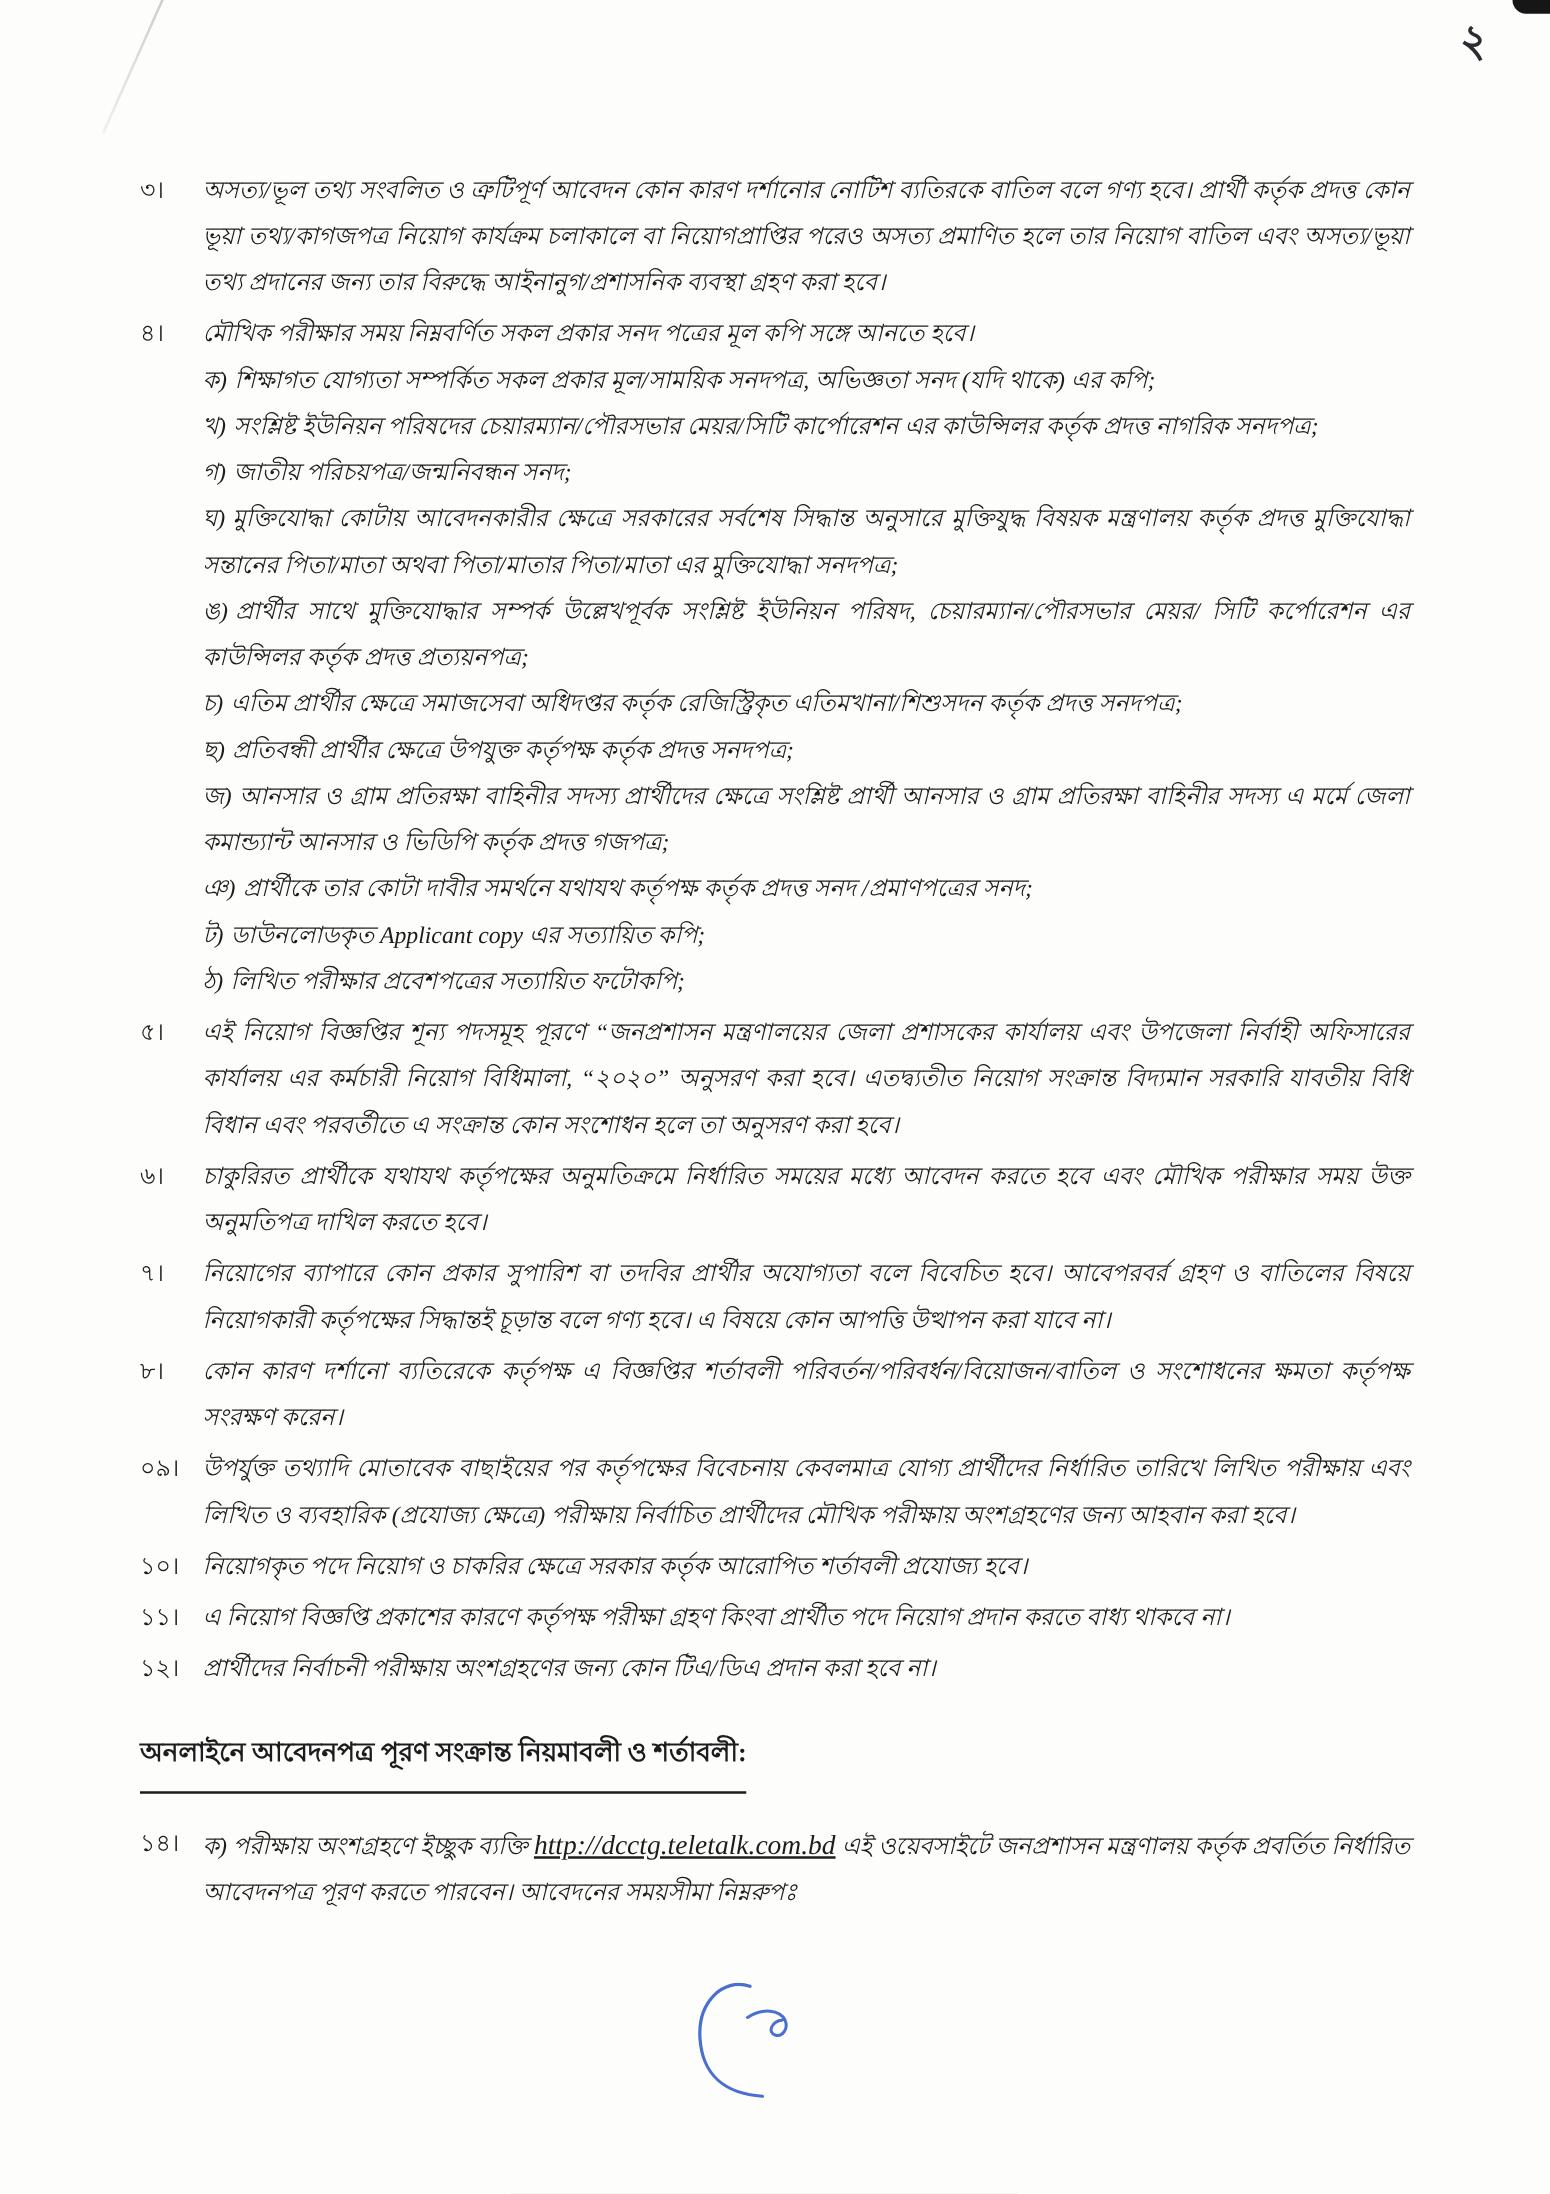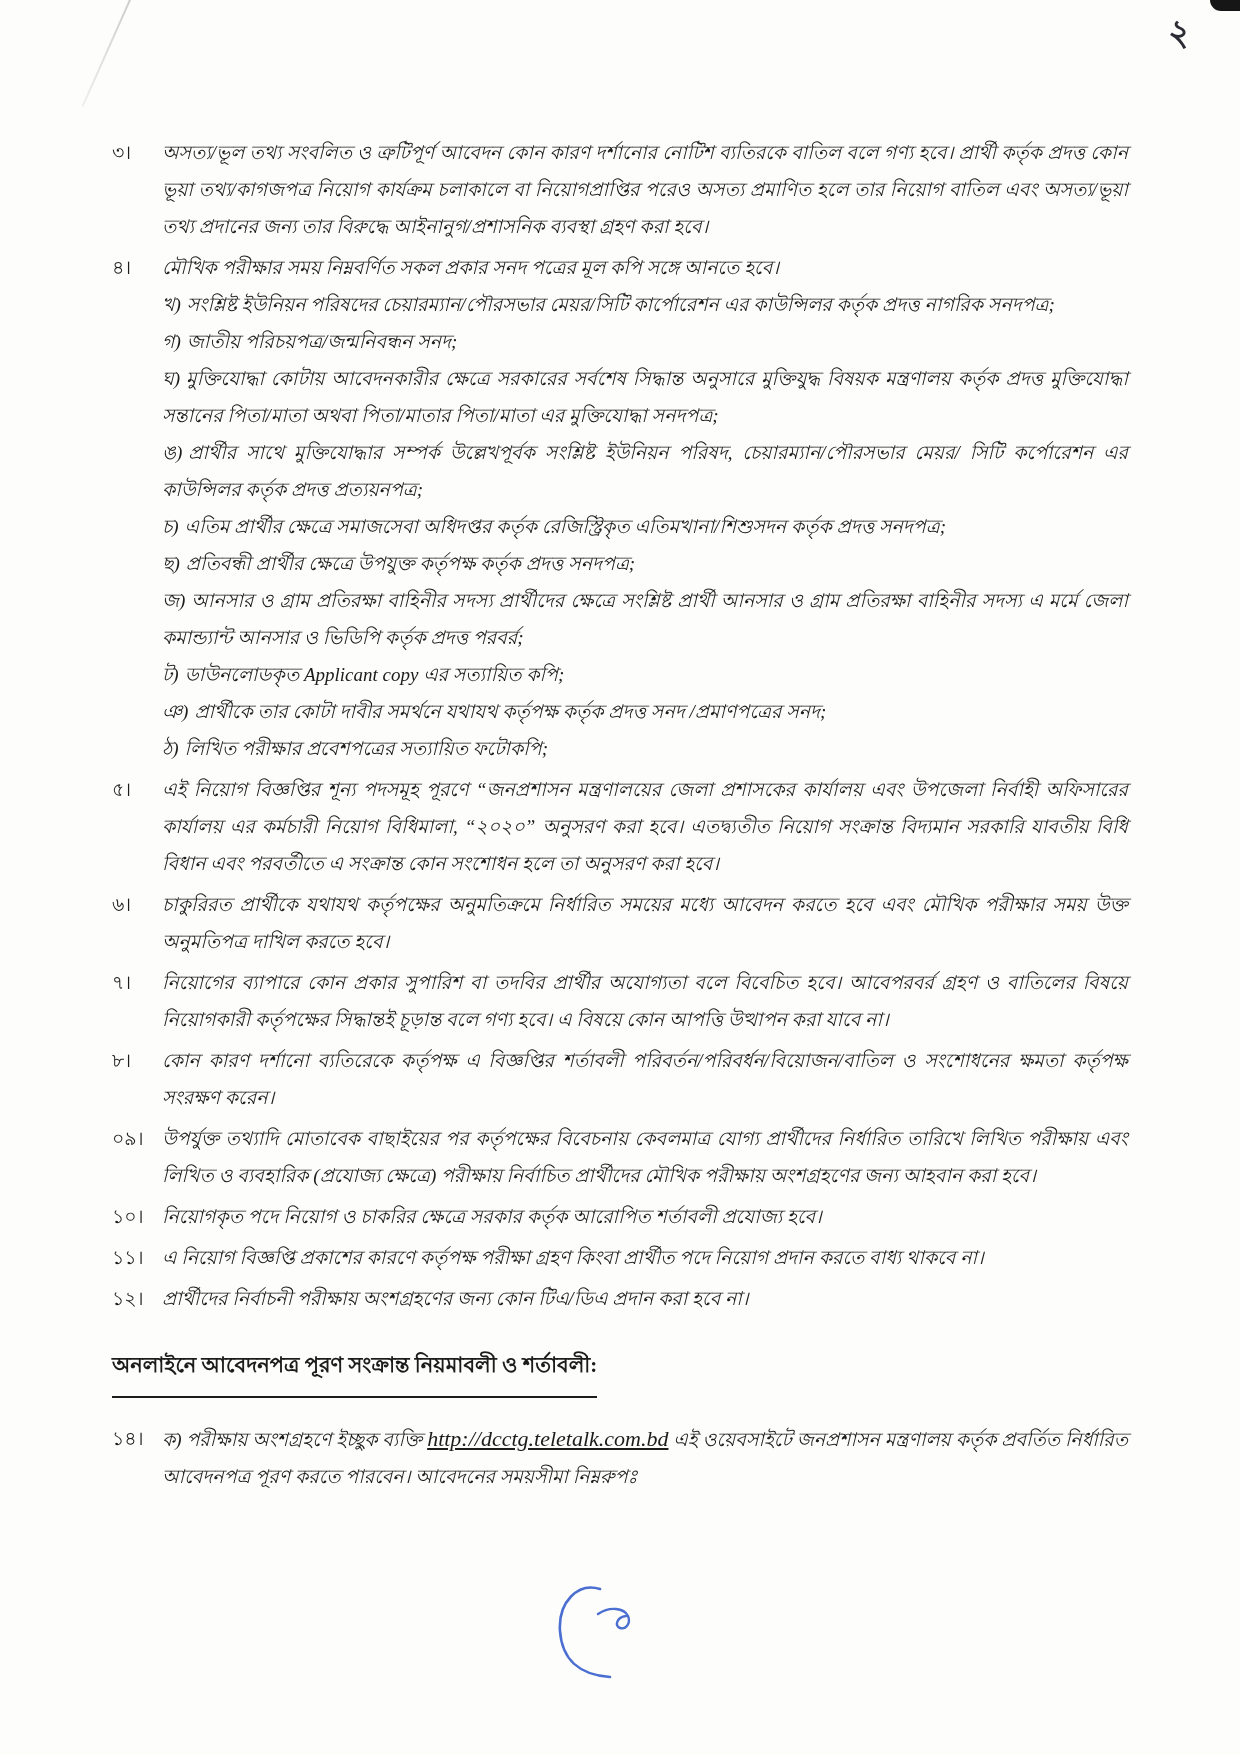--- a/index.html
+++ b/index.html
@@ -110,29 +110,30 @@
 
     <div class="item">
       <div class="num">৩।</div>
       <div class="body">অসত্য/ভূল তথ্য সংবলিত ও ত্রুটিপূর্ণ আবেদন কোন কারণ দর্শানোর নোটিশ ব্যতিরকে বাতিল বলে গণ্য হবে। প্রার্থী কর্তৃক প্রদত্ত কোন ভূয়া তথ্য/কাগজপত্র  নিয়োগ কার্যক্রম চলাকালে বা নিয়োগপ্রাপ্তির পরেও অসত্য প্রমাণিত হলে তার নিয়োগ বাতিল এবং অসত্য/ভূয়া তথ্য প্রদানের জন্য তার বিরুদ্ধে আইনানুগ/প্রশাসনিক ব্যবস্থা গ্রহণ করা হবে।</div>
     </div>
 
     <div class="item">
       <div class="num">৪।</div>
       <div class="body">
         <div>মৌখিক পরীক্ষার সময় নিম্নবর্ণিত সকল প্রকার সনদ পত্রের মূল কপি সঙ্গে আনতে হবে।</div>
+        <div class="sub-item"><span class="marker">ক)</span><span>শিক্ষাগত যোগ্যতা সম্পর্কিত সকল প্রকার মূল/সাময়িক সনদপত্র, অভিজ্ঞতা সনদ (যদি থাকে) এর কপি;</span></div>
         <div class="sub-item"><span class="marker">খ)</span><span>সংশ্লিষ্ট ইউনিয়ন পরিষদের চেয়ারম্যান/পৌরসভার মেয়র/সিটি কার্পোরেশন এর কাউন্সিলর কর্তৃক প্রদত্ত নাগরিক সনদপত্র;</span></div>
         <div class="sub-item"><span class="marker">গ)</span><span>জাতীয় পরিচয়পত্র/জন্মনিবন্ধন সনদ;</span></div>
         <div class="sub-item"><span class="marker">ঘ)</span><span>মুক্তিযোদ্ধা কোটায় আবেদনকারীর ক্ষেত্রে সরকারের সর্বশেষ সিদ্ধান্ত অনুসারে মুক্তিযুদ্ধ বিষয়ক মন্ত্রণালয় কর্তৃক প্রদত্ত মুক্তিযোদ্ধা সন্তানের পিতা/মাতা অথবা পিতা/মাতার পিতা/মাতা এর মুক্তিযোদ্ধা সনদপত্র;</span></div>
         <div class="sub-item"><span class="marker">ঙ)</span><span>প্রার্থীর সাথে মুক্তিযোদ্ধার সম্পর্ক উল্লেখপূর্বক সংশ্লিষ্ট ইউনিয়ন পরিষদ, চেয়ারম্যান/পৌরসভার মেয়র/ সিটি কর্পোরেশন এর কাউন্সিলর কর্তৃক প্রদত্ত প্রত্যয়নপত্র;</span></div>
         <div class="sub-item"><span class="marker">চ)</span><span>এতিম প্রার্থীর ক্ষেত্রে সমাজসেবা অধিদপ্তর কর্তৃক রেজিস্ট্রিকৃত এতিমখানা/শিশুসদন কর্তৃক প্রদত্ত সনদপত্র;</span></div>
         <div class="sub-item"><span class="marker">ছ)</span><span>প্রতিবন্ধী প্রার্থীর ক্ষেত্রে উপযুক্ত কর্তৃপক্ষ কর্তৃক প্রদত্ত সনদপত্র;</span></div>
-        <div class="sub-item"><span class="marker">জ)</span><span>আনসার ও গ্রাম প্রতিরক্ষা বাহিনীর সদস্য প্রার্থীদের ক্ষেত্রে সংশ্লিষ্ট প্রার্থী আনসার ও গ্রাম প্রতিরক্ষা বাহিনীর সদস্য এ মর্মে জেলা কমান্ড্যান্ট আনসার ও ভিডিপি কর্তৃক প্রদত্ত পরবর্র;</span></div>
+        <div class="sub-item"><span class="marker">জ)</span><span>আনসার ও গ্রাম প্রতিরক্ষা বাহিনীর সদস্য প্রার্থীদের ক্ষেত্রে সংশ্লিষ্ট প্রার্থী আনসার ও গ্রাম প্রতিরক্ষা বাহিনীর সদস্য এ মর্মে জেলা কমান্ড্যান্ট আনসার ও ভিডিপি কর্তৃক প্রদত্ত গজপত্র;</span></div>
+        <div class="sub-item"><span class="marker">ঞ)</span><span>প্রার্থীকে তার কোটা দাবীর সমর্থনে যথাযথ কর্তৃপক্ষ কর্তৃক প্রদত্ত সনদ /প্রমাণপত্রের সনদ;</span></div>
         <div class="sub-item"><span class="marker">ট)</span><span>ডাউনলোডকৃত Applicant copy এর সত্যায়িত কপি;</span></div>
-        <div class="sub-item"><span class="marker">ঞ)</span><span>প্রার্থীকে তার কোটা দাবীর সমর্থনে যথাযথ কর্তৃপক্ষ কর্তৃক প্রদত্ত সনদ /প্রমাণপত্রের সনদ;</span></div>
         <div class="sub-item"><span class="marker">ঠ)</span><span>লিখিত পরীক্ষার প্রবেশপত্রের সত্যায়িত ফটোকপি;</span></div>
       </div>
     </div>
 
     <div class="item">
       <div class="num">৫।</div>
       <div class="body">এই নিয়োগ বিজ্ঞপ্তির শূন্য পদসমূহ পূরণে “জনপ্রশাসন মন্ত্রণালয়ের জেলা প্রশাসকের কার্যালয় এবং উপজেলা নির্বাহী অফিসারের কার্যালয় এর কর্মচারী নিয়োগ বিধিমালা, “২০২০” অনুসরণ করা হবে। এতদ্ব্যতীত নিয়োগ সংক্রান্ত বিদ্যমান সরকারি যাবতীয় বিধি বিধান এবং পরবর্তীতে এ সংক্রান্ত কোন সংশোধন হলে তা অনুসরণ করা হবে।</div>
     </div>
 
     <div class="item">

